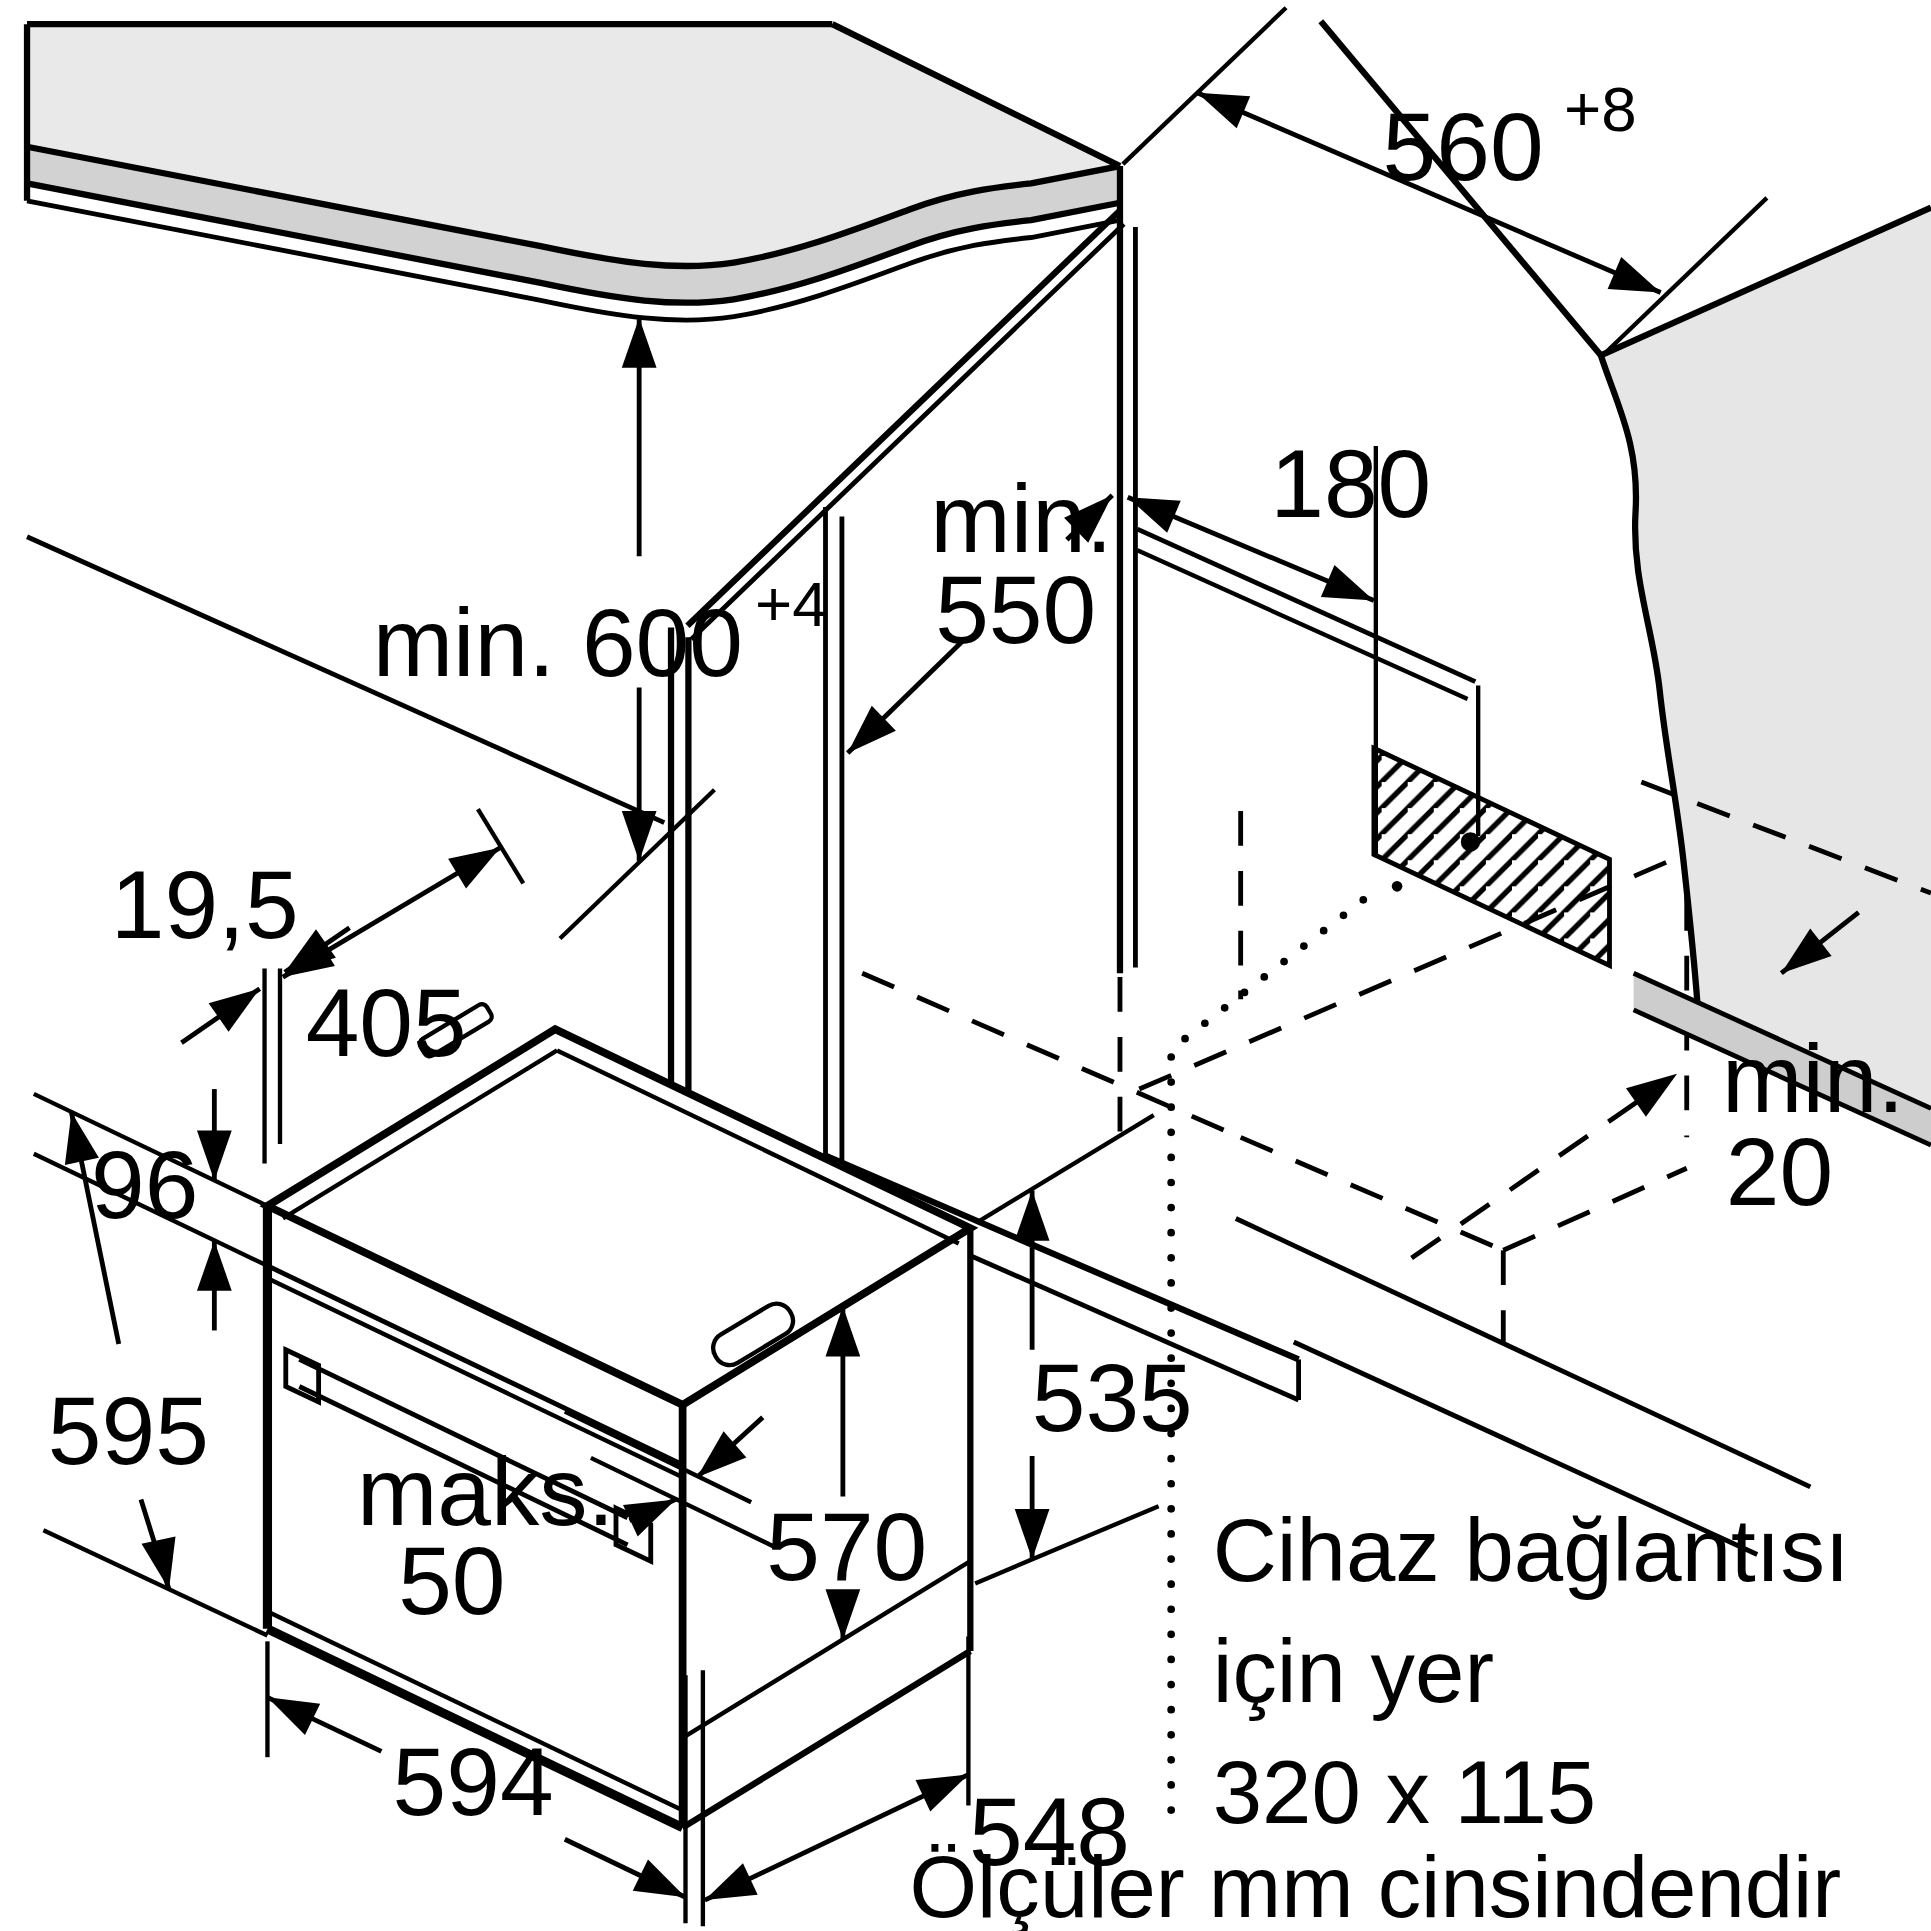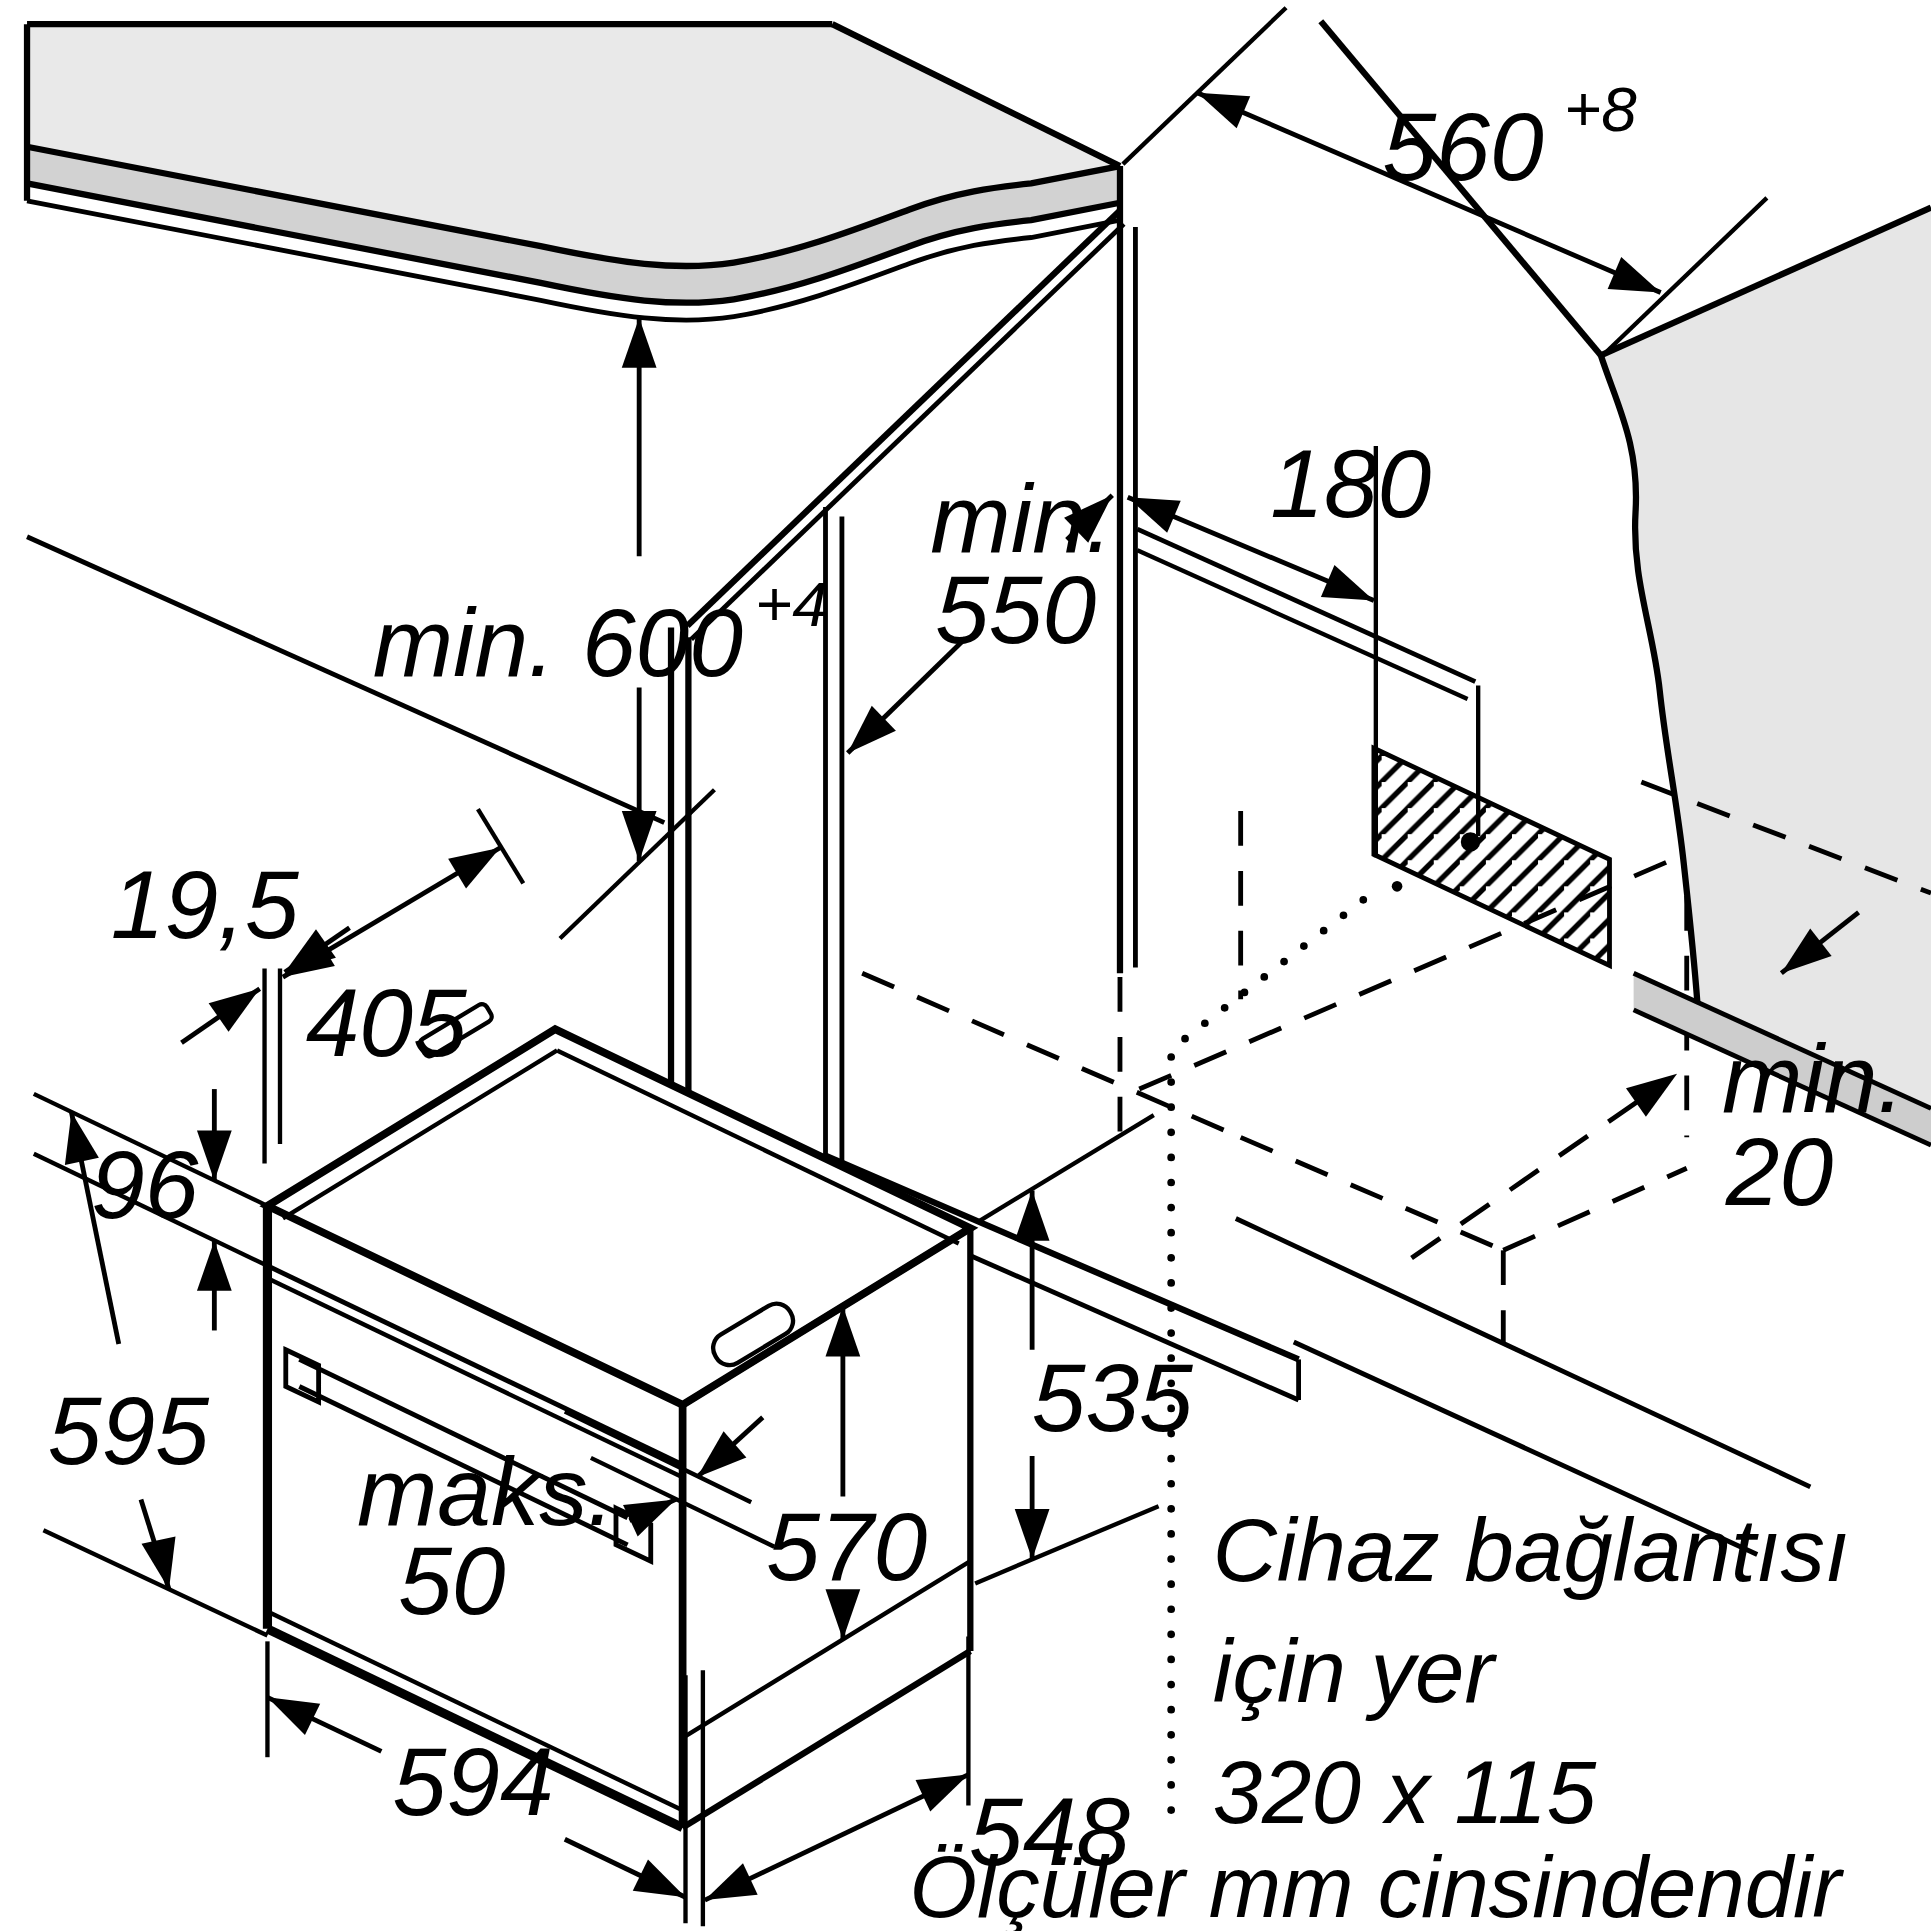--- a/index.html
+++ b/index.html
@@ -1,16 +1,16 @@
 <!DOCTYPE html>
 <html><head>
 <meta charset="utf-8">
 <style>
   html,body{margin:0;padding:0;background:#fff;}
-  .stage{width:1931px;height:1931px;position:relative;background:#fff;font-style:italic;}
+  .stage{width:1931px;height:1931px;position:relative;background:#fff;}
   svg{display:block;}
   svg text{font-family:"Liberation Sans","DejaVu Sans",sans-serif;fill:#000;}
   .ln{stroke:#000;fill:none;stroke-linejoin:miter;}
   .s4{stroke-width:4.5;}
   .s5{stroke-width:5;}
   .s6{stroke-width:6.5;}
   .s8{stroke-width:8;}
   .s9{stroke-width:9.5;}
   .dash{stroke-dasharray:36 26;}
   .dots{stroke-width:8;stroke-dasharray:0 26;stroke-linecap:round;}

